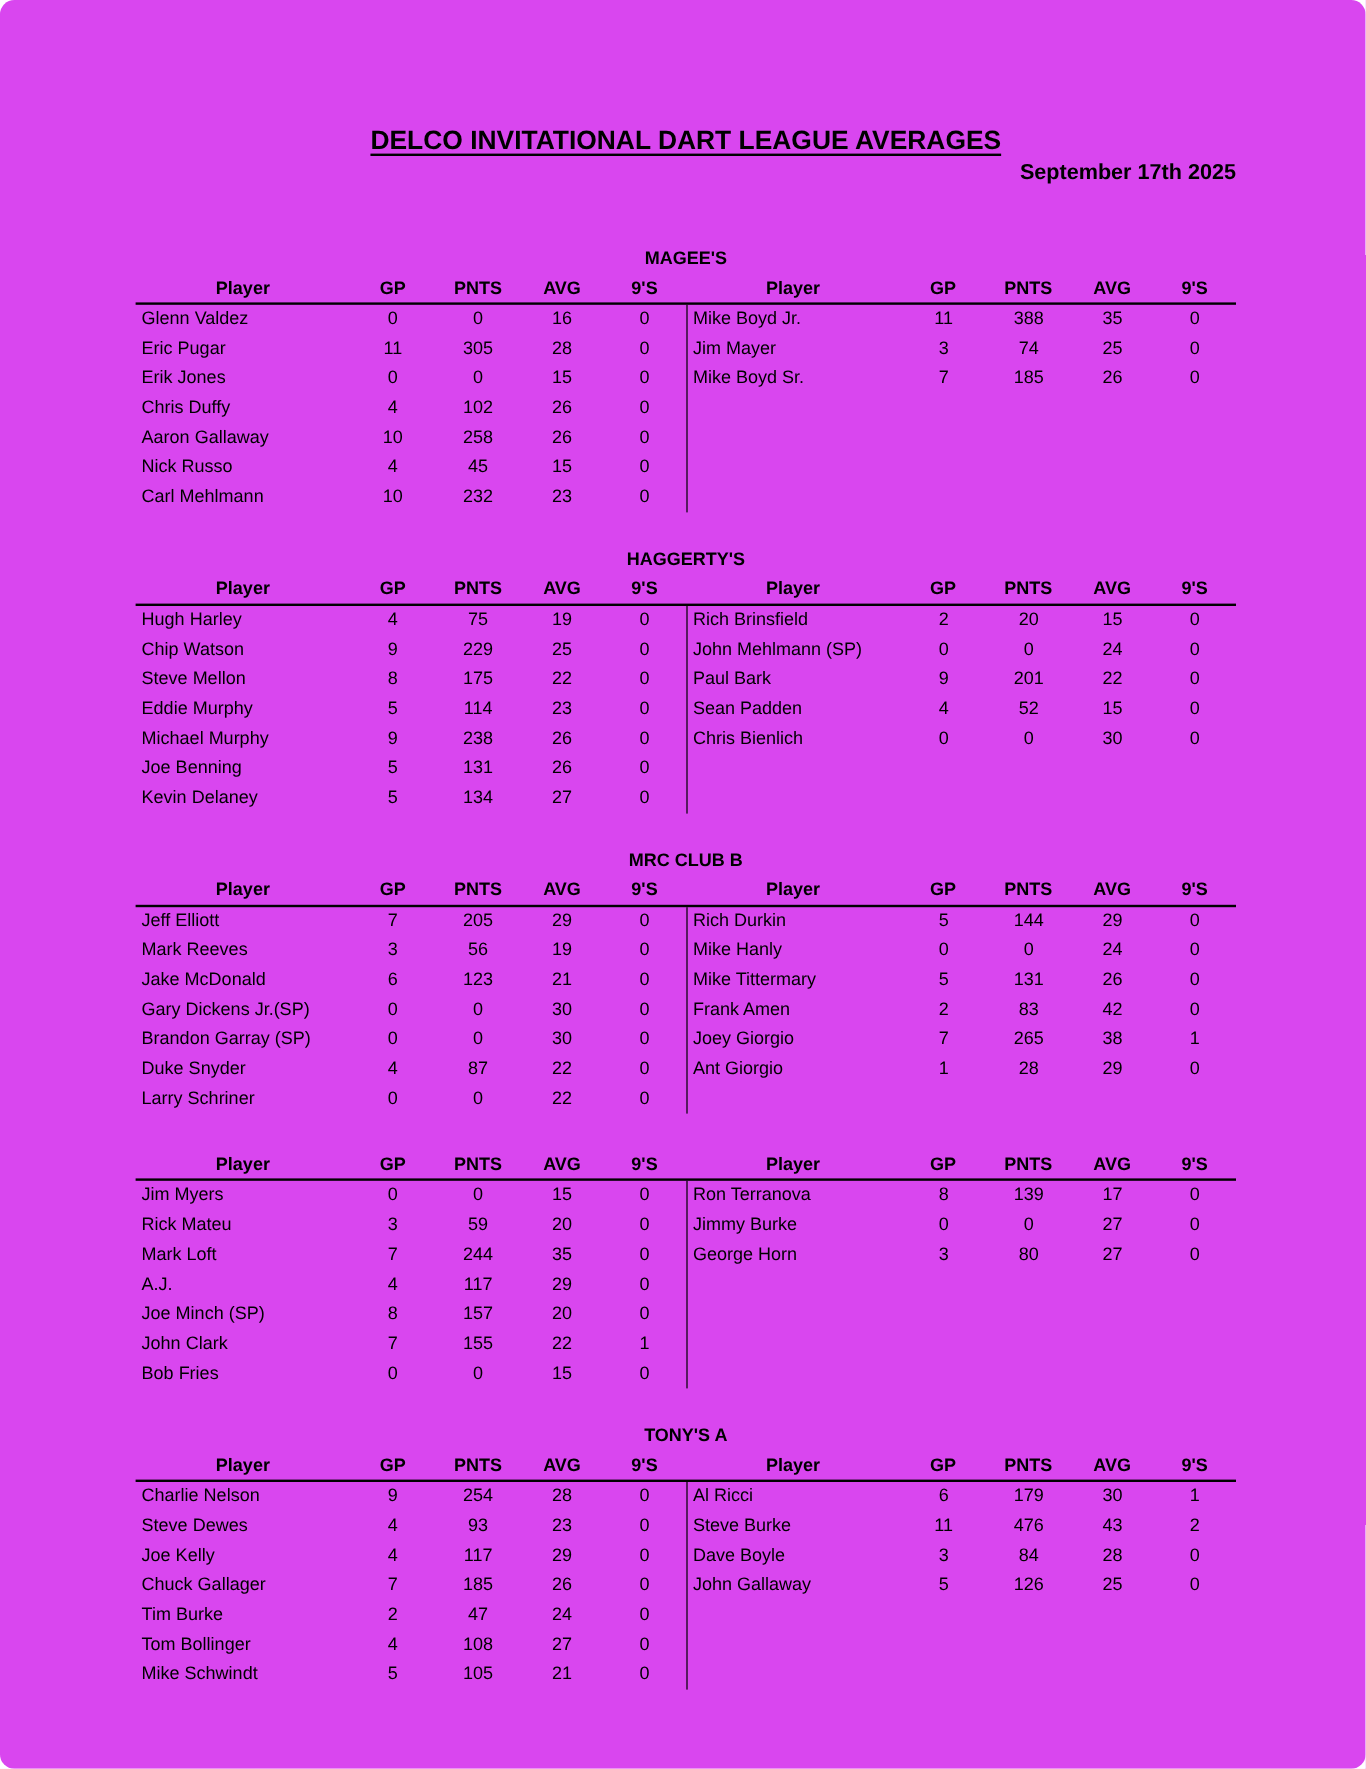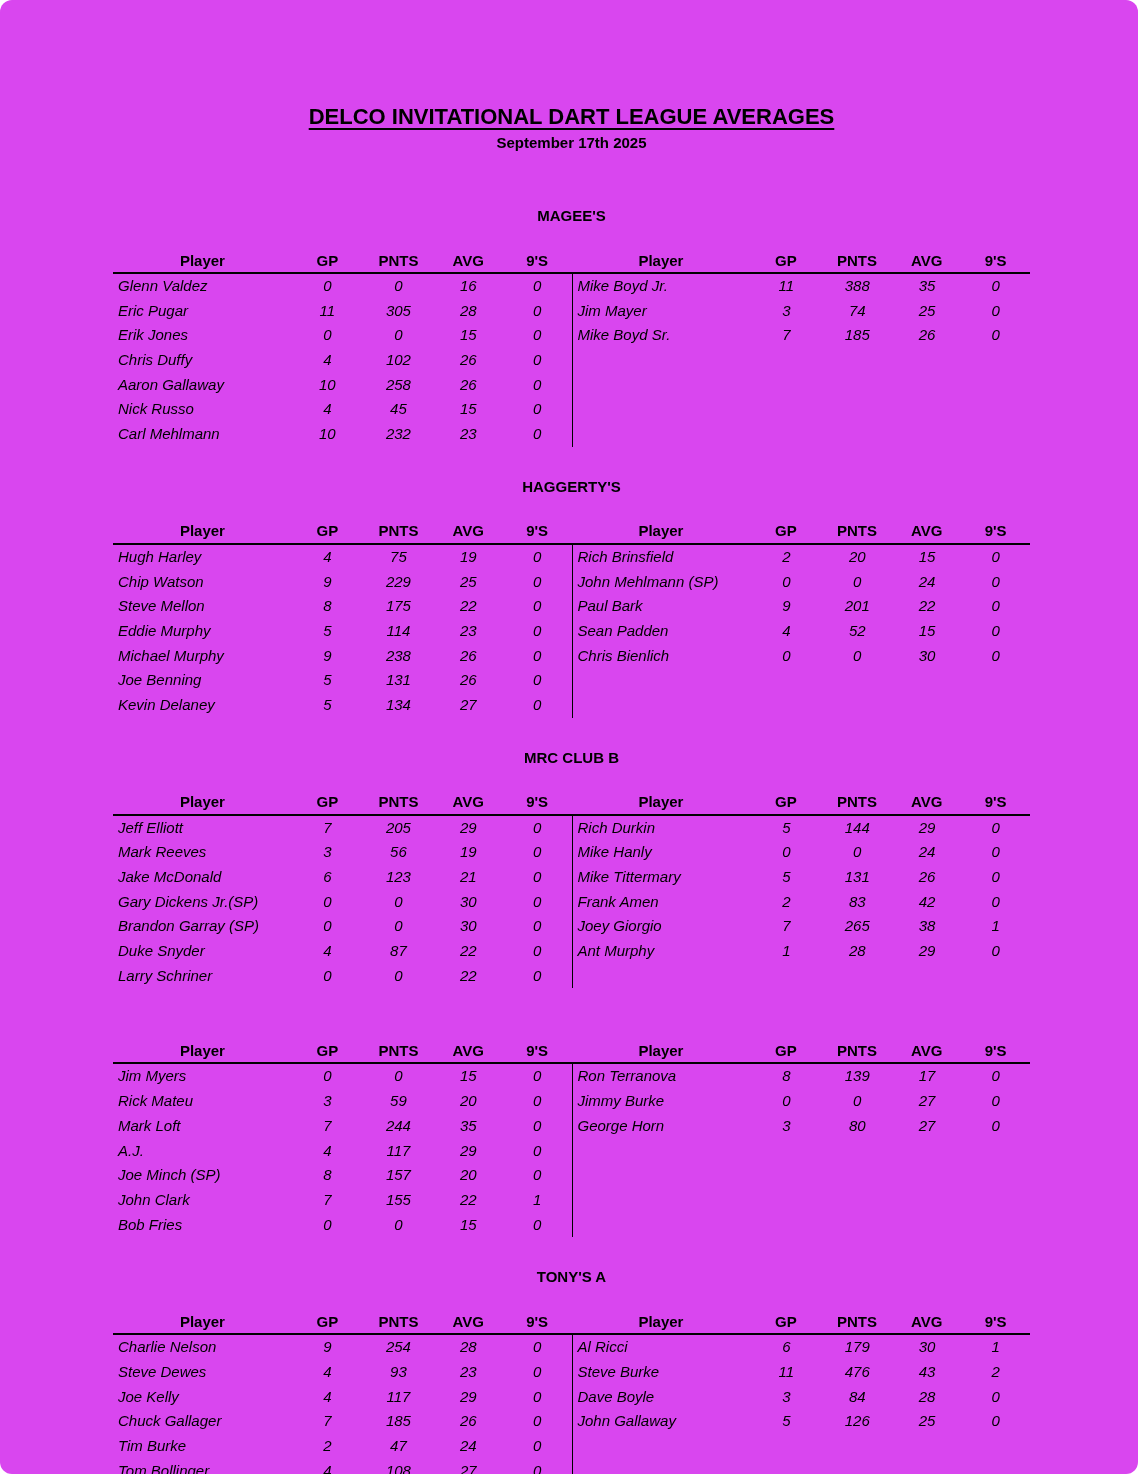--- a/index.html
+++ b/index.html
@@ -24,22 +24,22 @@
     padding-top:104px;
     text-align:center;
     font-size:22px;
     line-height:26px;
     font-weight:700;
     text-decoration:underline;
     text-decoration-thickness:2px;
     text-underline-offset:4px;
   }
   .doc-date {
-    text-align:center;
-    font-size:15px;
+    text-align:right;
+    font-size:18px;
     font-weight:700;
     line-height:18px;
     margin-top:4px;
   }
   .league-section { margin-top:30px; }
   .league-section.first { margin-top:54px; }
   .section-title {
     margin:0 0 2px 0;
     text-align:center;
     font-size:15px;
@@ -49,33 +49,31 @@
   .header-row {
     display:grid;
     grid-template-columns:1fr 1fr;
     border-bottom:2px solid #000;
   }
   .half-header {
     display:grid;
     grid-template-columns:39% 15.5% 15.5% 15% 15%;
     height:24px;
     align-items:center;
-    margin-top:20px;
   }
   .cell.head {
     font-weight:700;
     font-size:15px;
     text-align:center;
     white-space:nowrap;
   }
   .table-body {
     display:grid;
     grid-template-columns:1fr 1fr;
     align-items:stretch;
-    font-style:italic;
   }
   .body-right { border-left:1.5px solid #000; }
   .row {
     display:grid;
     grid-template-columns:39% 15.5% 15.5% 15% 15%;
     height:24.7px;
     line-height:24.7px;
     font-size:15px;
   }
   .cell.name {
@@ -405,21 +403,21 @@
                   <div class="cell c-num">0</div>
                 </div>
                 <div class="row">
                   <div class="cell name">Joey Giorgio</div>
                   <div class="cell c-num">7</div>
                   <div class="cell c-num">265</div>
                   <div class="cell c-num">38</div>
                   <div class="cell c-num">1</div>
                 </div>
                 <div class="row">
-                  <div class="cell name">Ant Murphy</div>
+                  <div class="cell name">Ant Giorgio</div>
                   <div class="cell c-num">1</div>
                   <div class="cell c-num">28</div>
                   <div class="cell c-num">29</div>
                   <div class="cell c-num">0</div>
                 </div>
               </div>
       </div>
     </div>
   </section>
 

